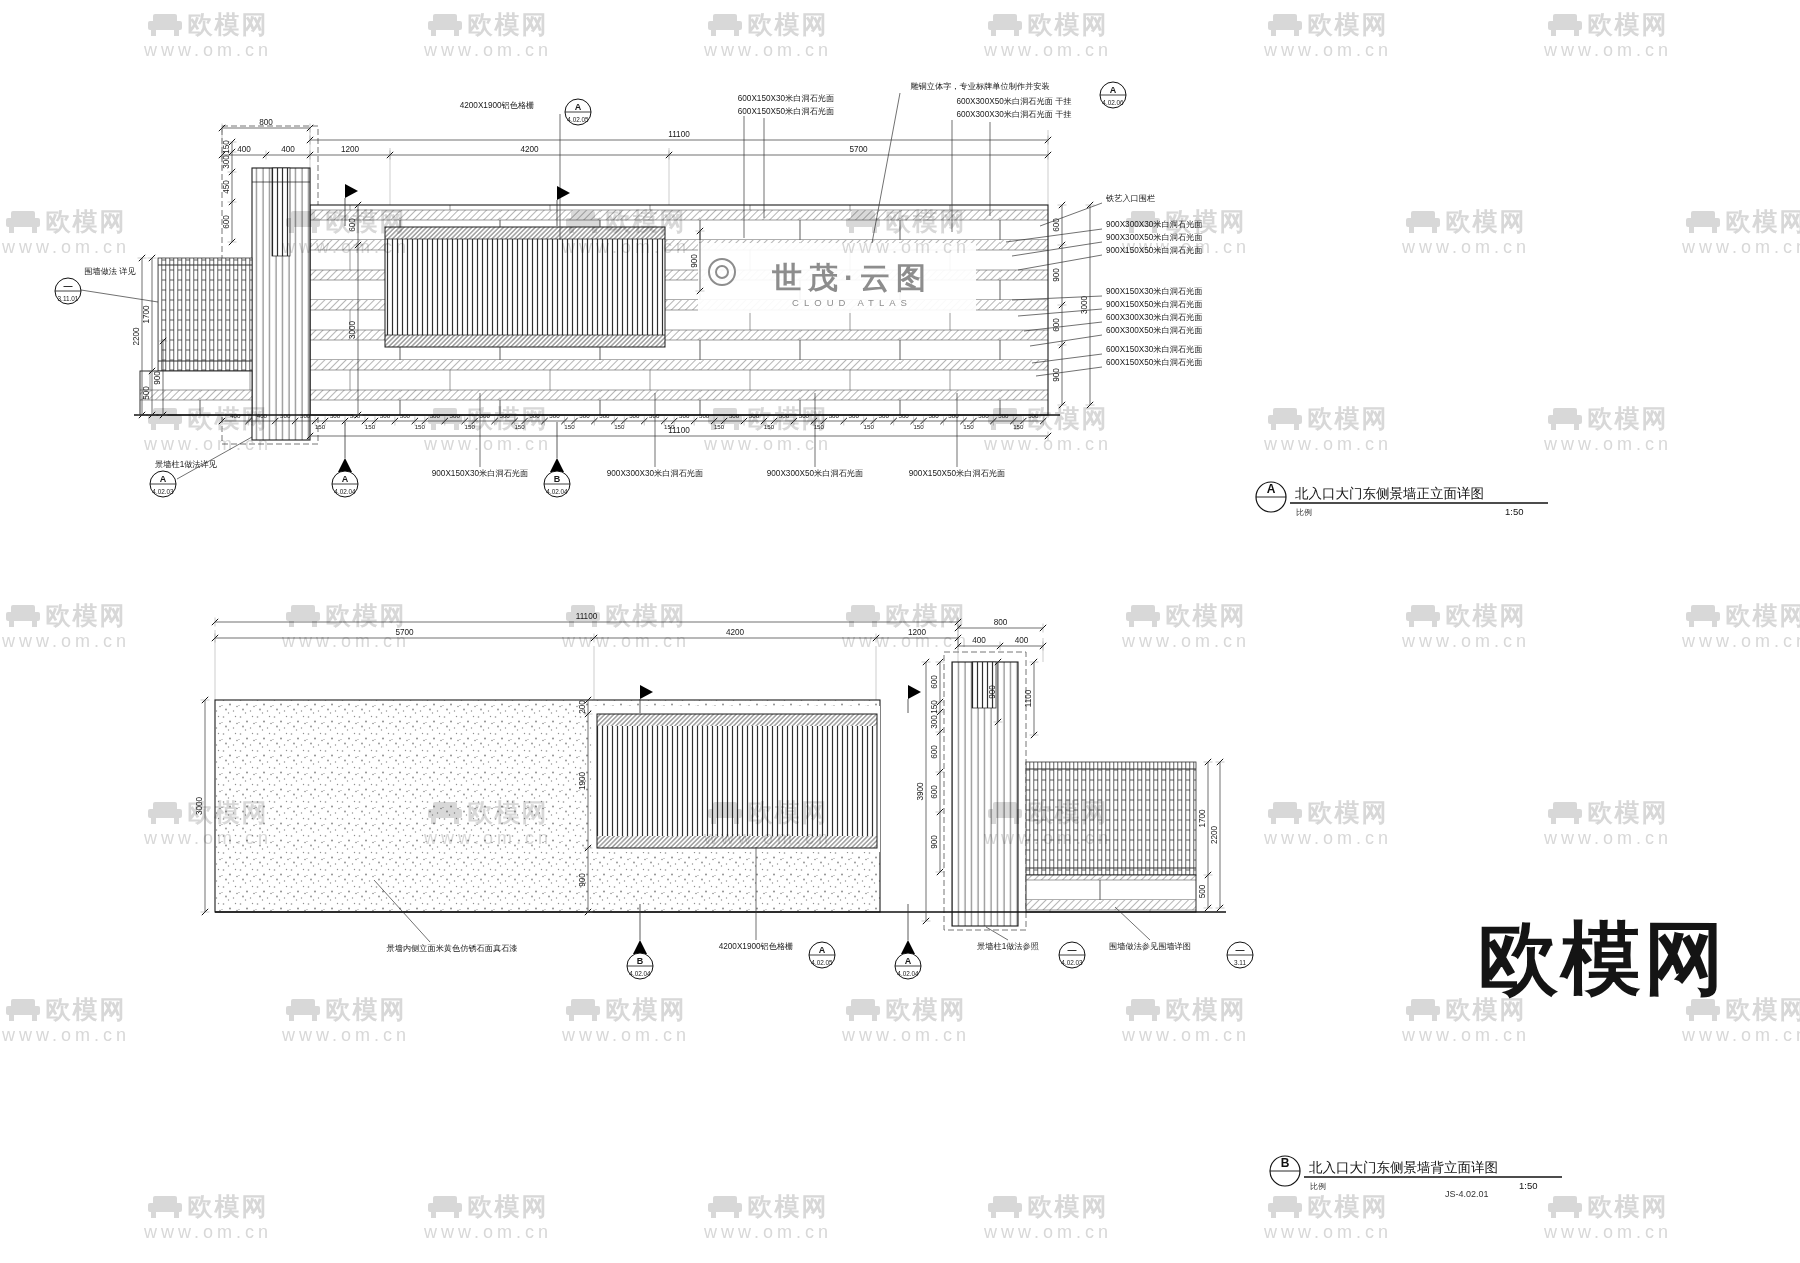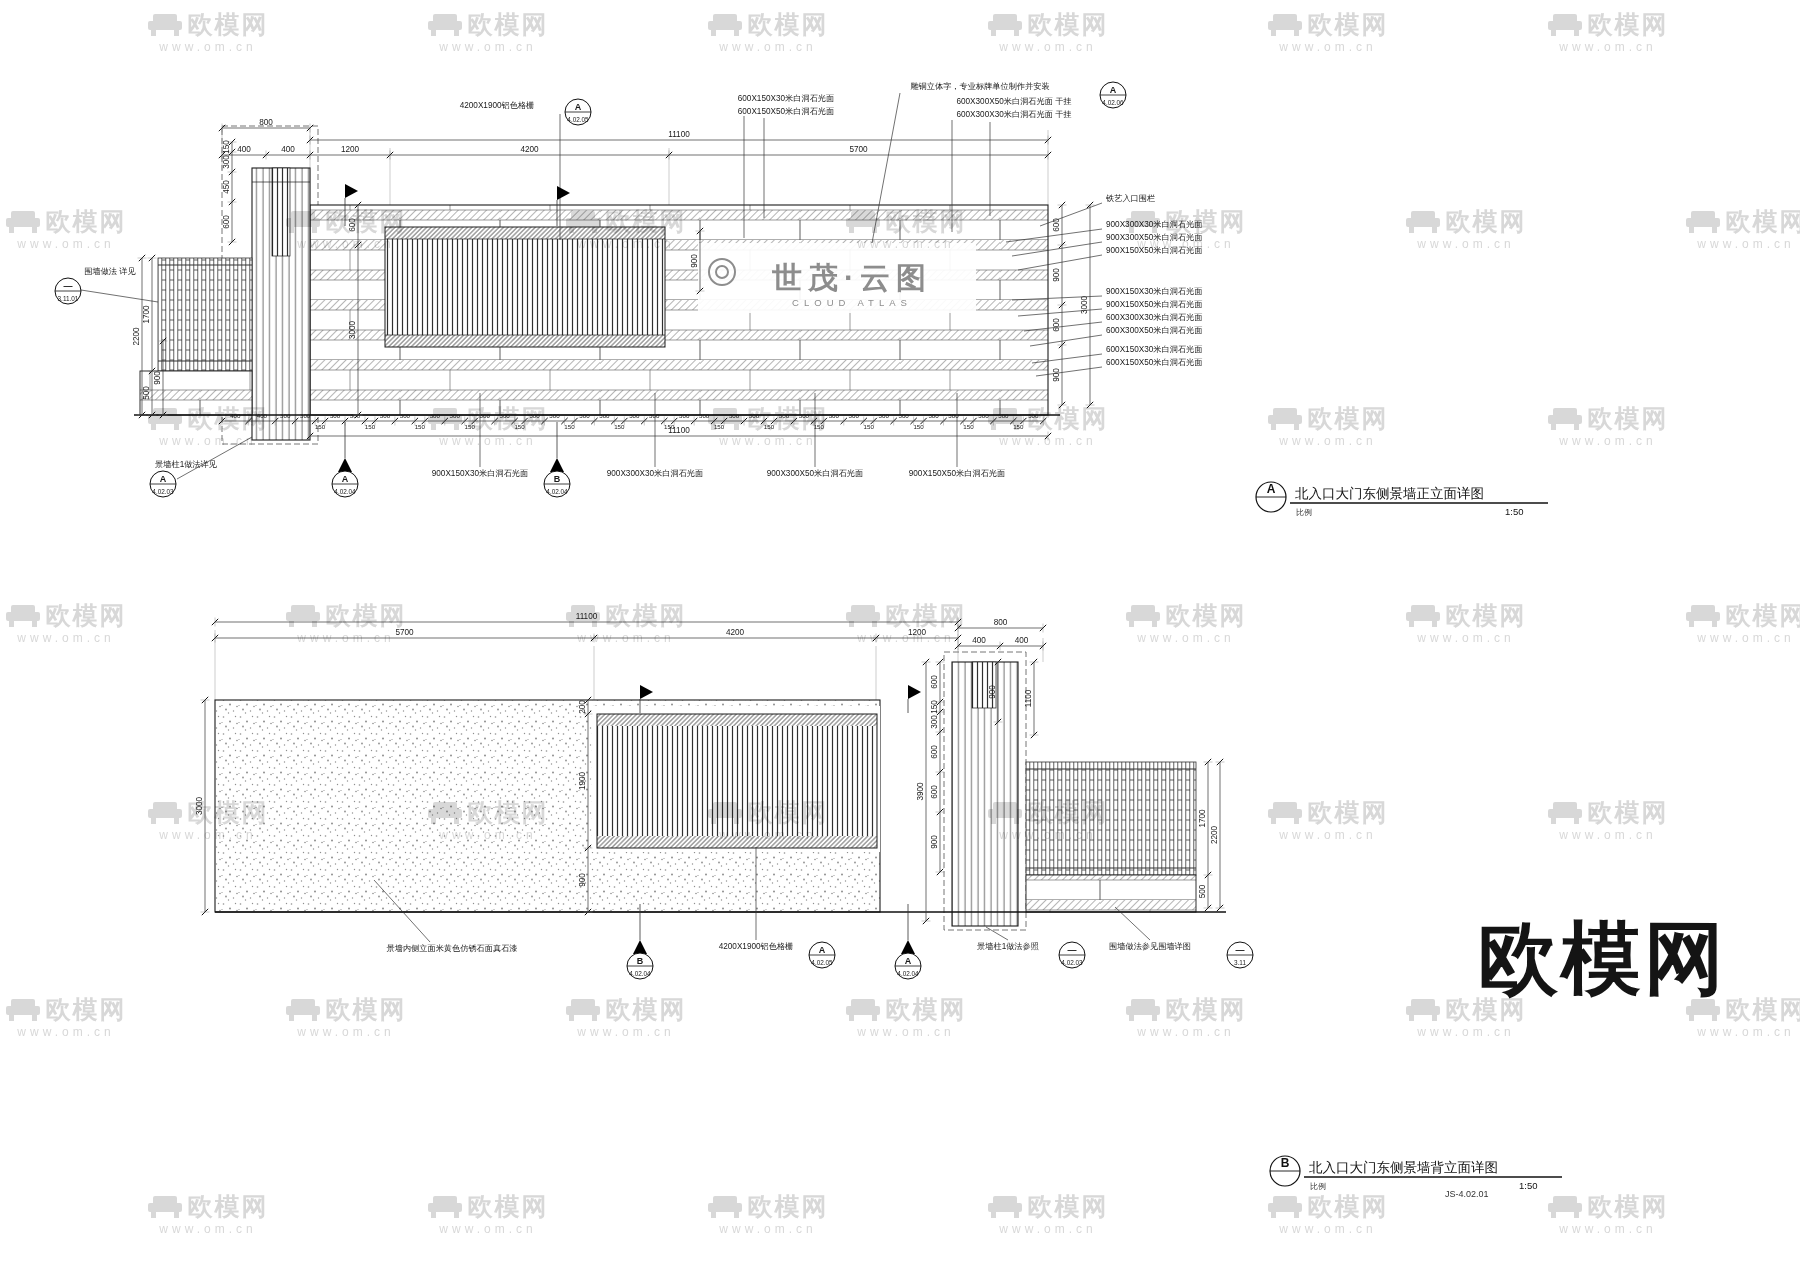--- a/index.html
+++ b/index.html
@@ -4,21 +4,21 @@
 <style>
   *{margin:0;padding:0;box-sizing:border-box}
   html,body{width:1800px;height:1263px;background:#fff;font-family:"Liberation Sans",sans-serif;overflow:hidden}
   .page{position:relative;width:1800px;height:1263px;background:#fff}
   #drawing{position:absolute;left:0;top:0}
   #drawing text{font-family:"Liberation Sans",sans-serif}
   #wm-layer{position:absolute;left:0;top:0;width:1800px;height:1263px;pointer-events:none;mix-blend-mode:multiply}
   .wm{position:absolute;color:#d8d8d8;width:160px;text-align:center}
   .wm-top{display:flex;align-items:center;justify-content:center;gap:6px}
   .wm-brand{font-size:25px;font-weight:bold;letter-spacing:2px;white-space:nowrap}
-  .wm-url{font-size:12px;letter-spacing:4px;margin-top:-1px;white-space:nowrap}
+  .wm-url{font-size:18px;letter-spacing:4px;margin-top:-1px;white-space:nowrap}
   .logo-block{position:absolute;left:1478px;top:918px;color:#141414}
   .logo-text{font-size:80px;font-weight:900;letter-spacing:3px;line-height:1.02}
   .logo-id{font-size:42px;font-weight:500;letter-spacing:1px;margin-top:4px;color:#262626;font-family:"DejaVu Sans",sans-serif}
 </style>
 </head>
 <body>
 
 <div class="page">
 
   <svg id="drawing" width="1800" height="1263" viewBox="0 0 1800 1263">

